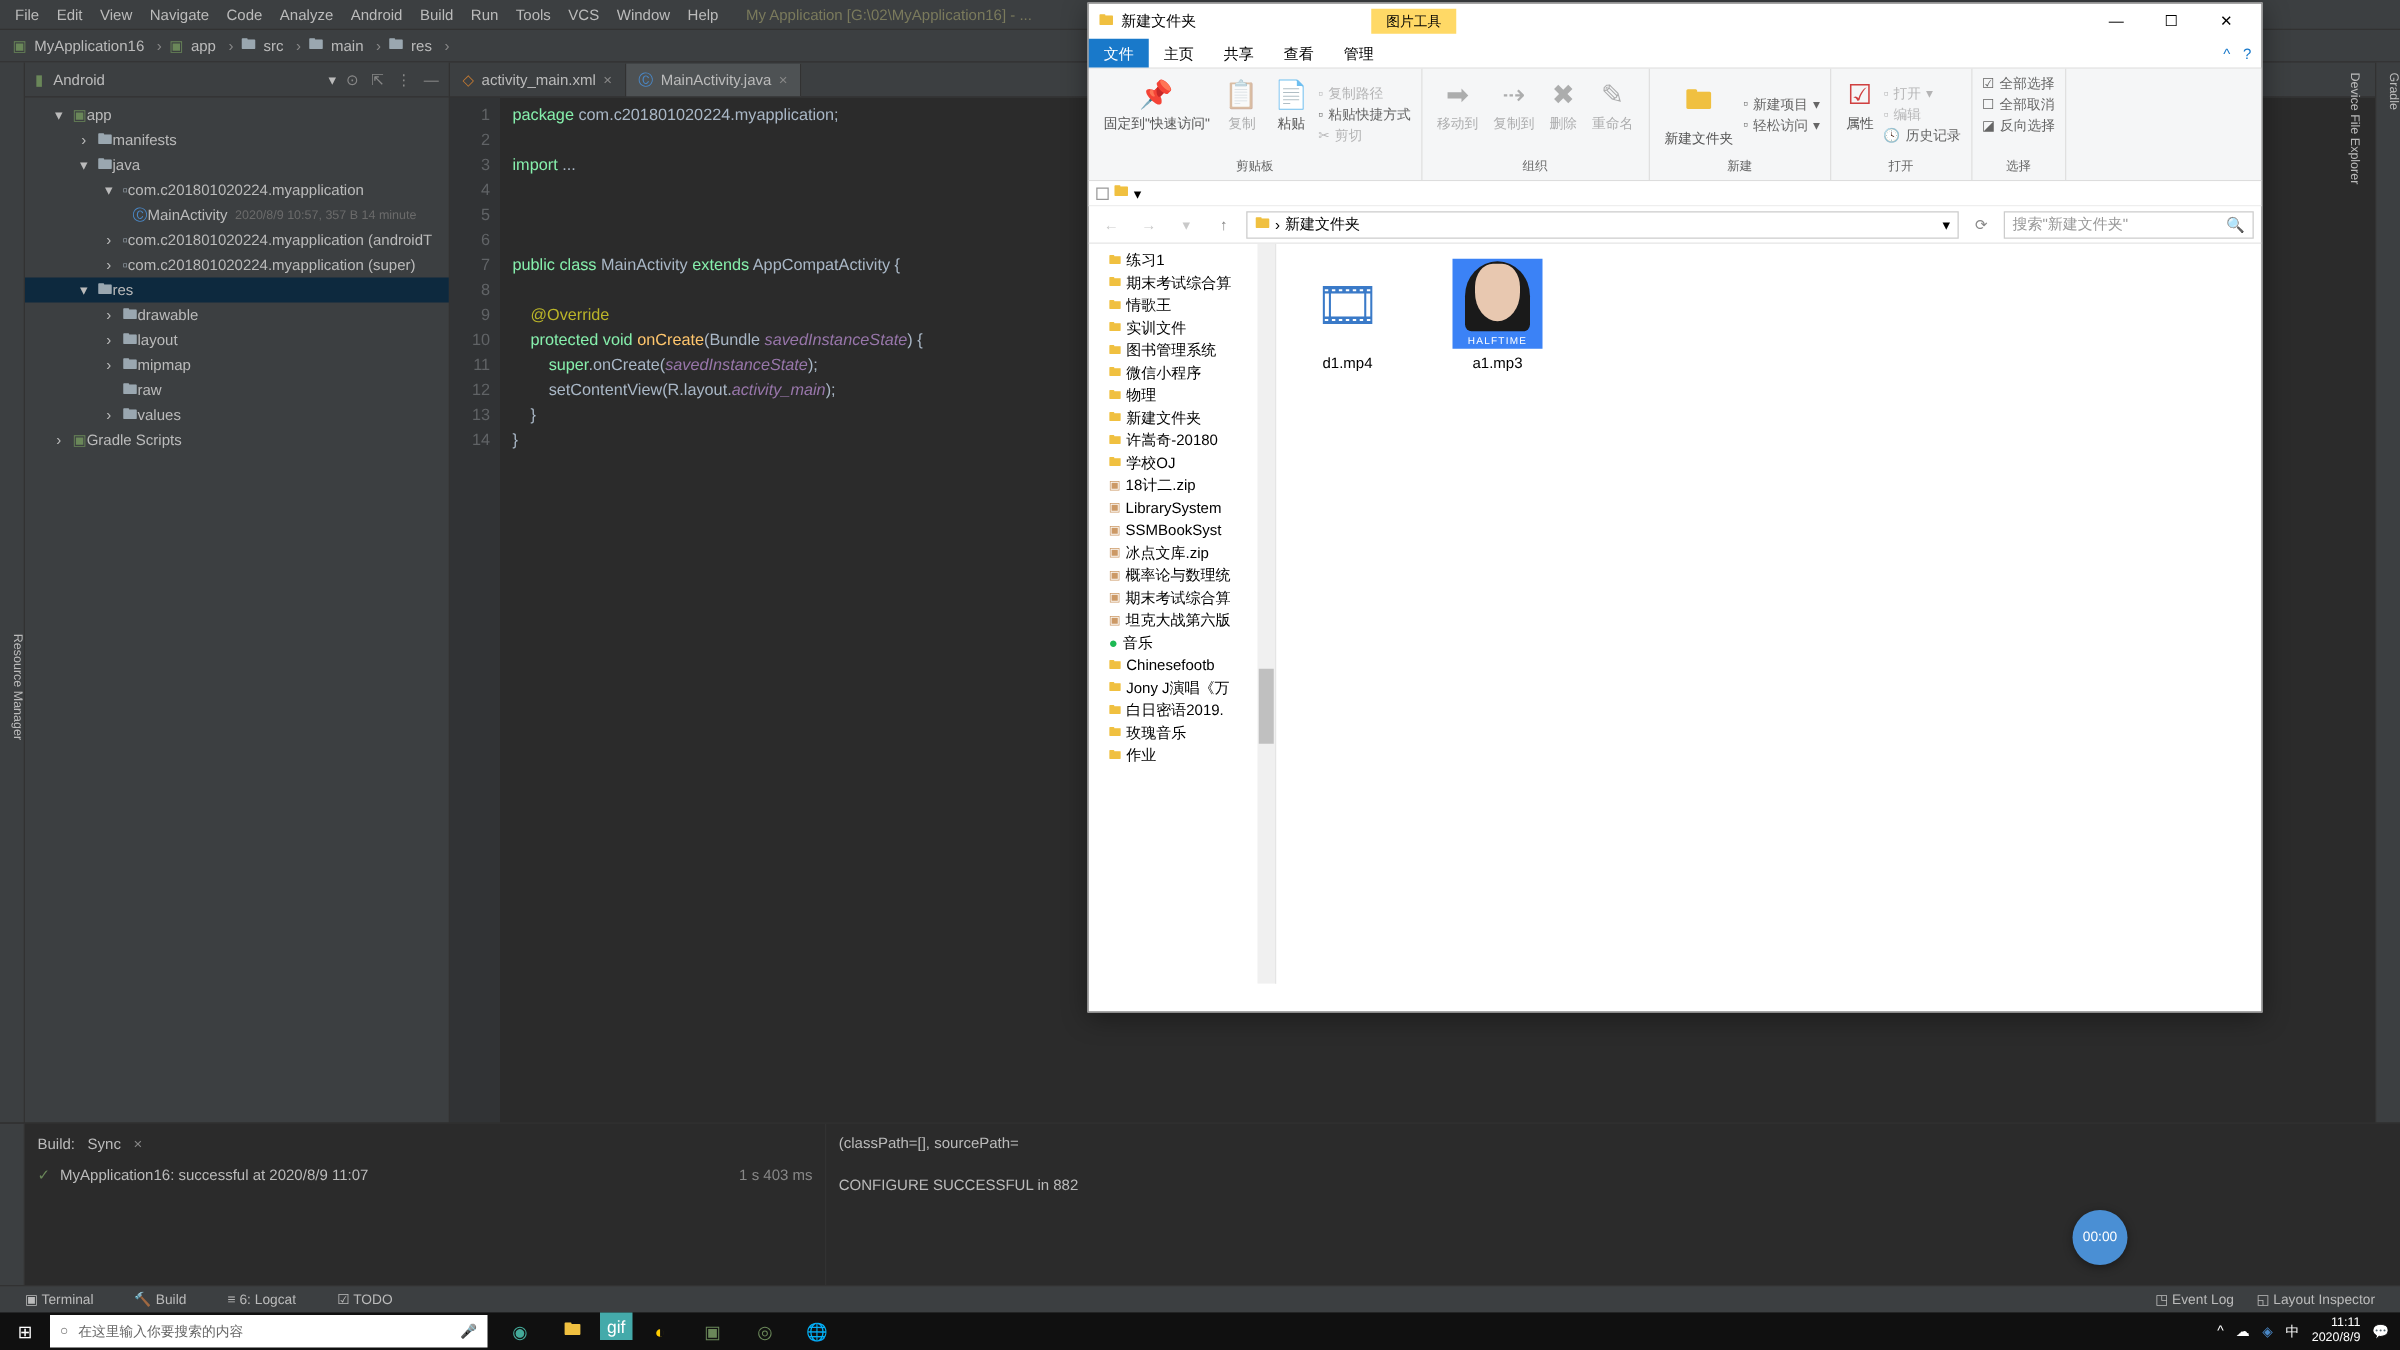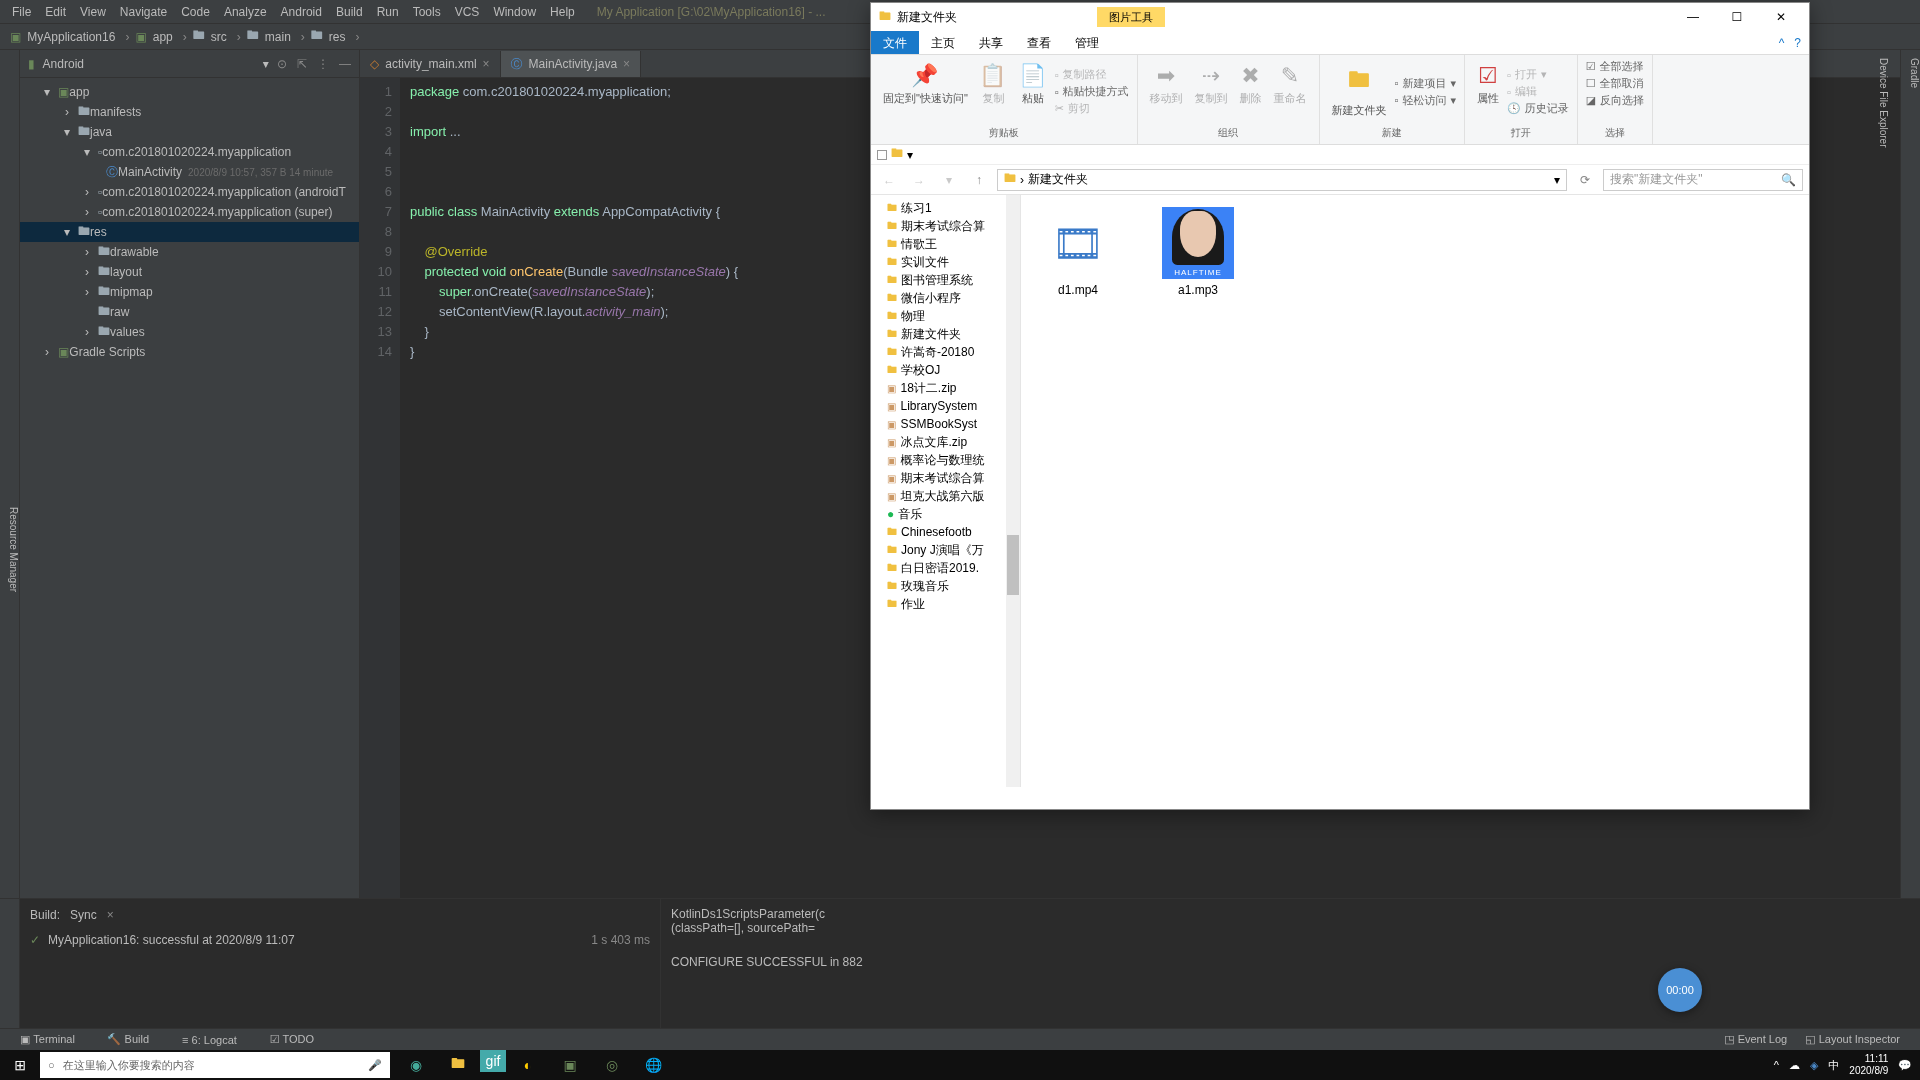--- a/index.html
+++ b/index.html
@@ -292,21 +292,20 @@
           <span>Sync</span>
           <span style="color:#888">×</span>
         </div>
         <div style="display:flex;gap:8px;align-items:center;padding:8px 0">
           <span style="color:#6a8759">✓</span>
           <span><span style="color:#bbb">MyApplication16: successful at 2020/8/9 11:07</span></span>
           <span style="margin-left:auto;color:#888">1 s 403 ms</span>
         </div>
       </div>
       <div style="flex:1;padding:8px 10px;font-family:Consolas,monospace;color:#bbb;border-left:1px solid #323232">
-        <div>KotlinDs1ScriptsParameter(c</div>
         <div>    (classPath=[], sourcePath=</div>
         <div style="height:20px"></div>
         <div>CONFIGURE SUCCESSFUL in 882</div>
       </div>
     </div>
     <div class="tool-buttons">
       <span>▣ <span>Terminal</span></span>
       <span>🔨 <span>Build</span></span>
       <span>≡ <span>6: Logcat</span></span>
       <span>☑ <span>TODO</span></span>

